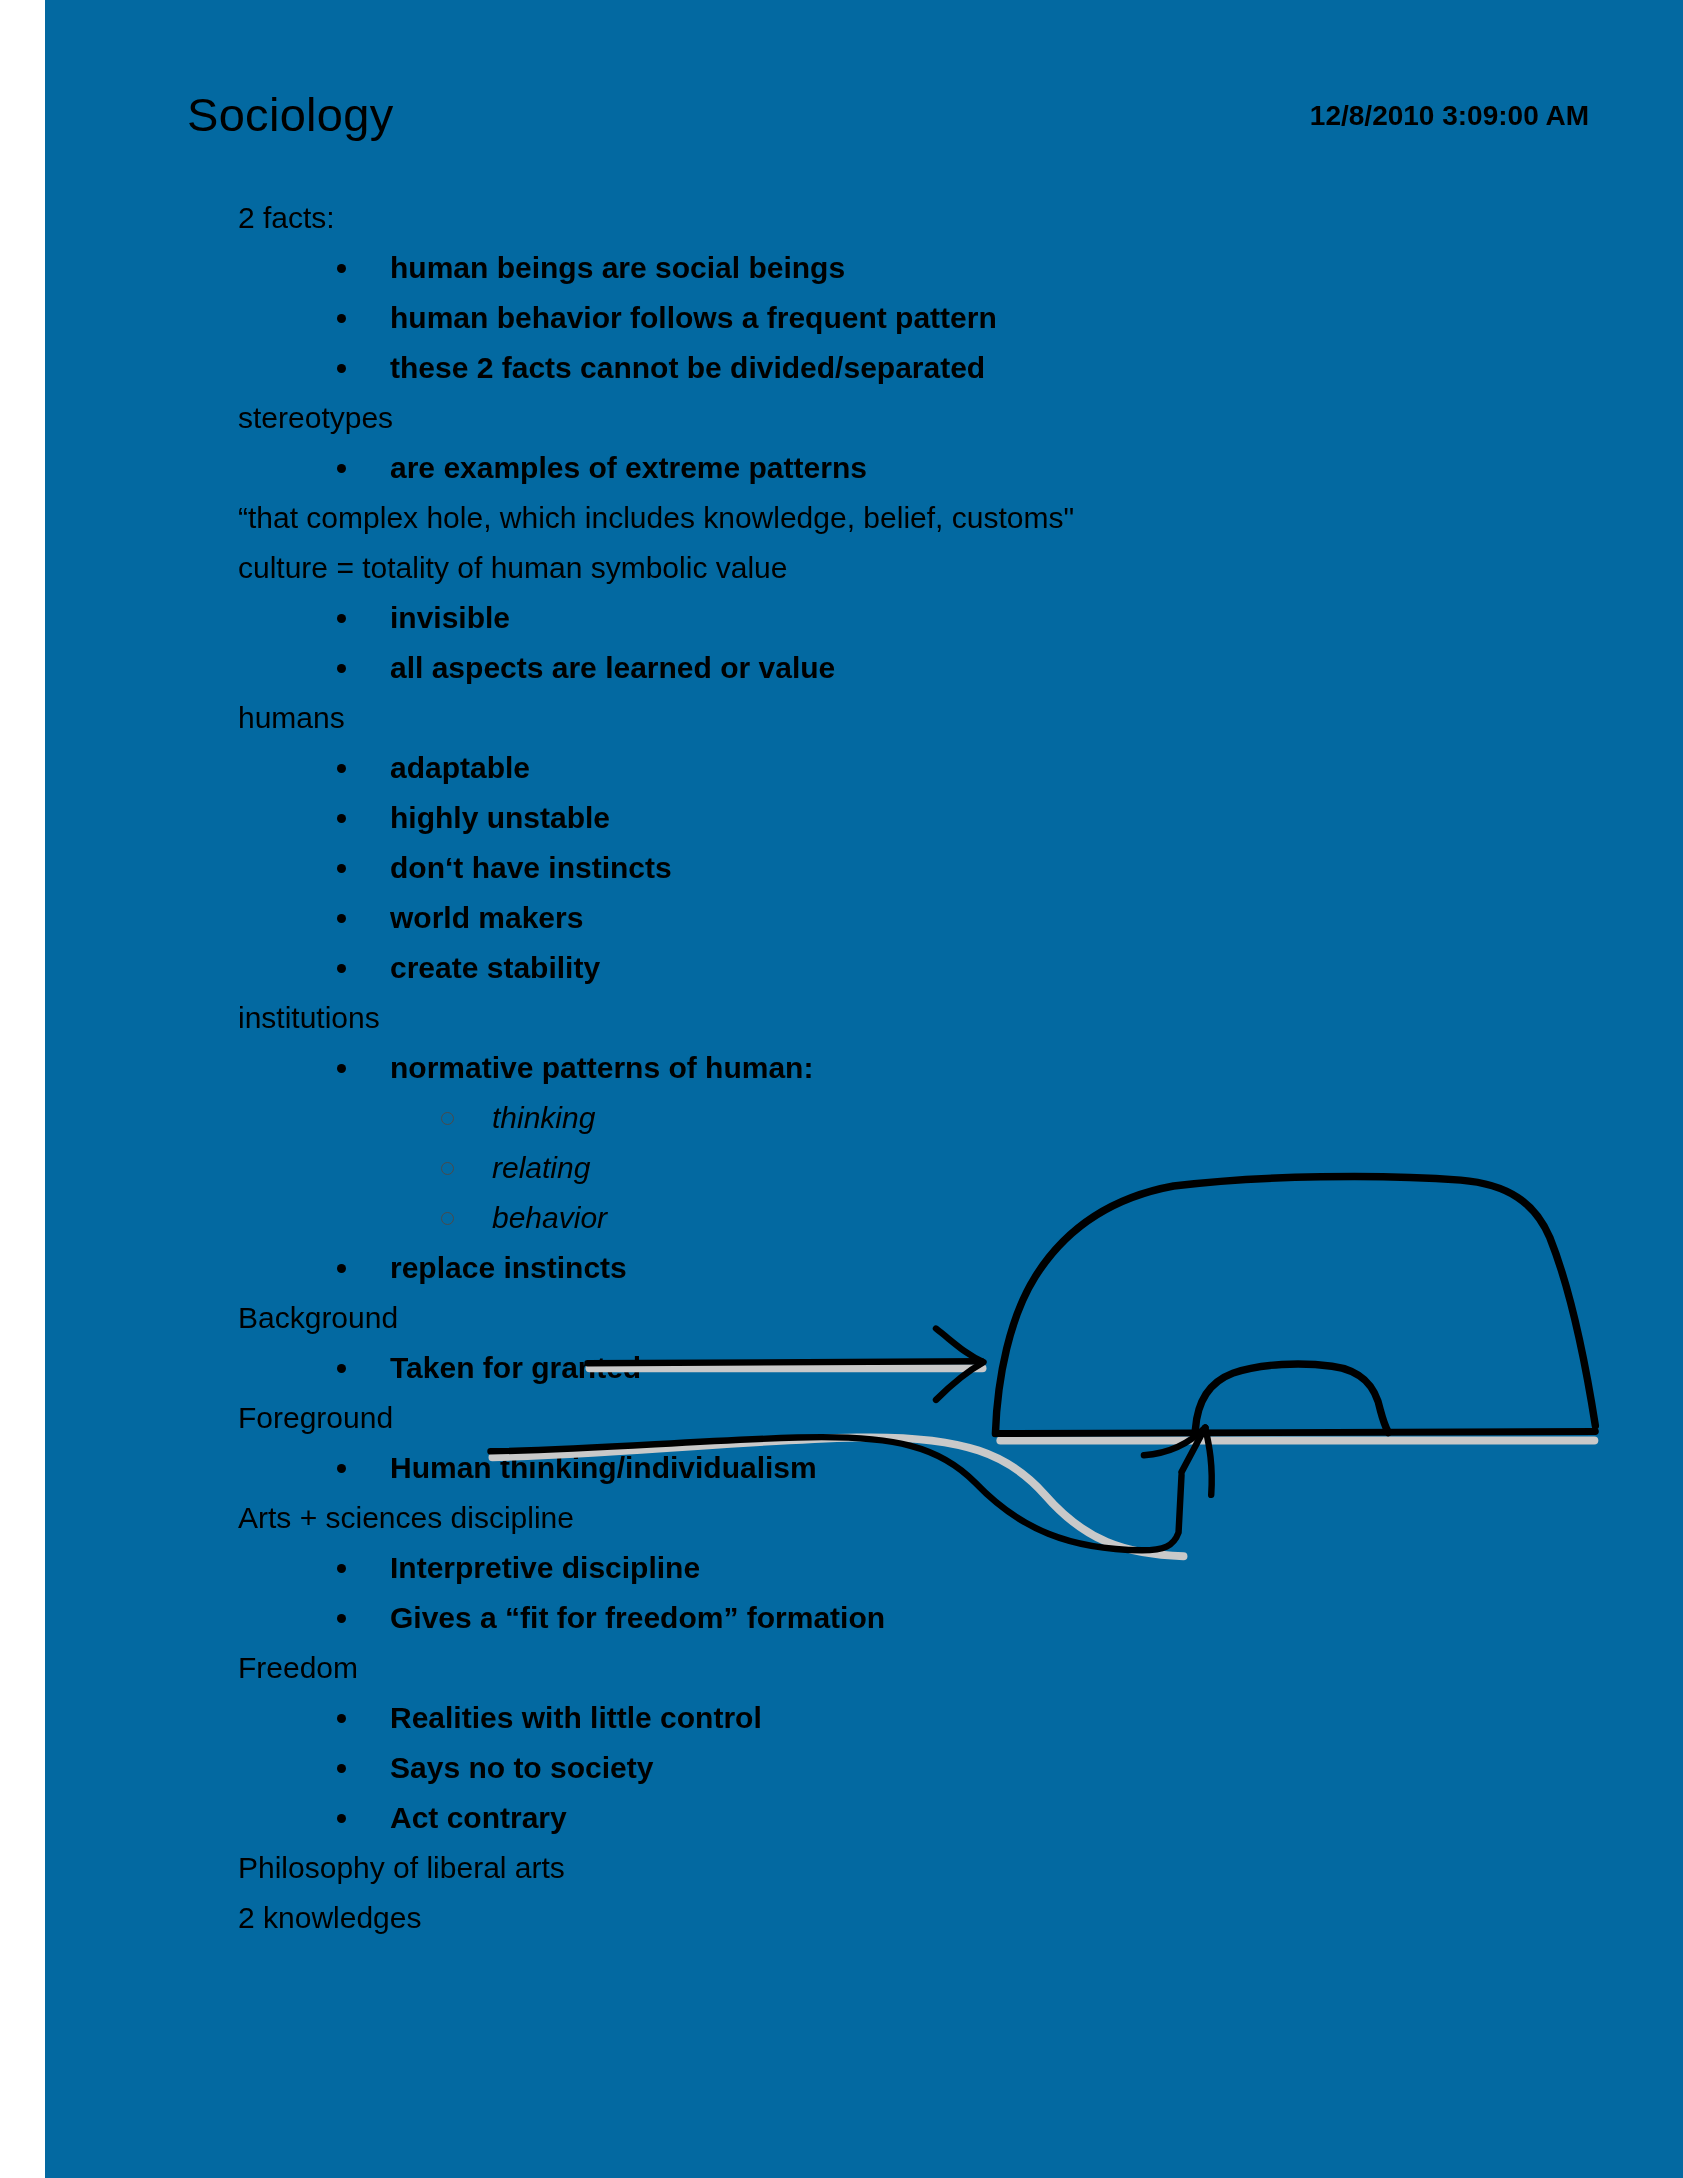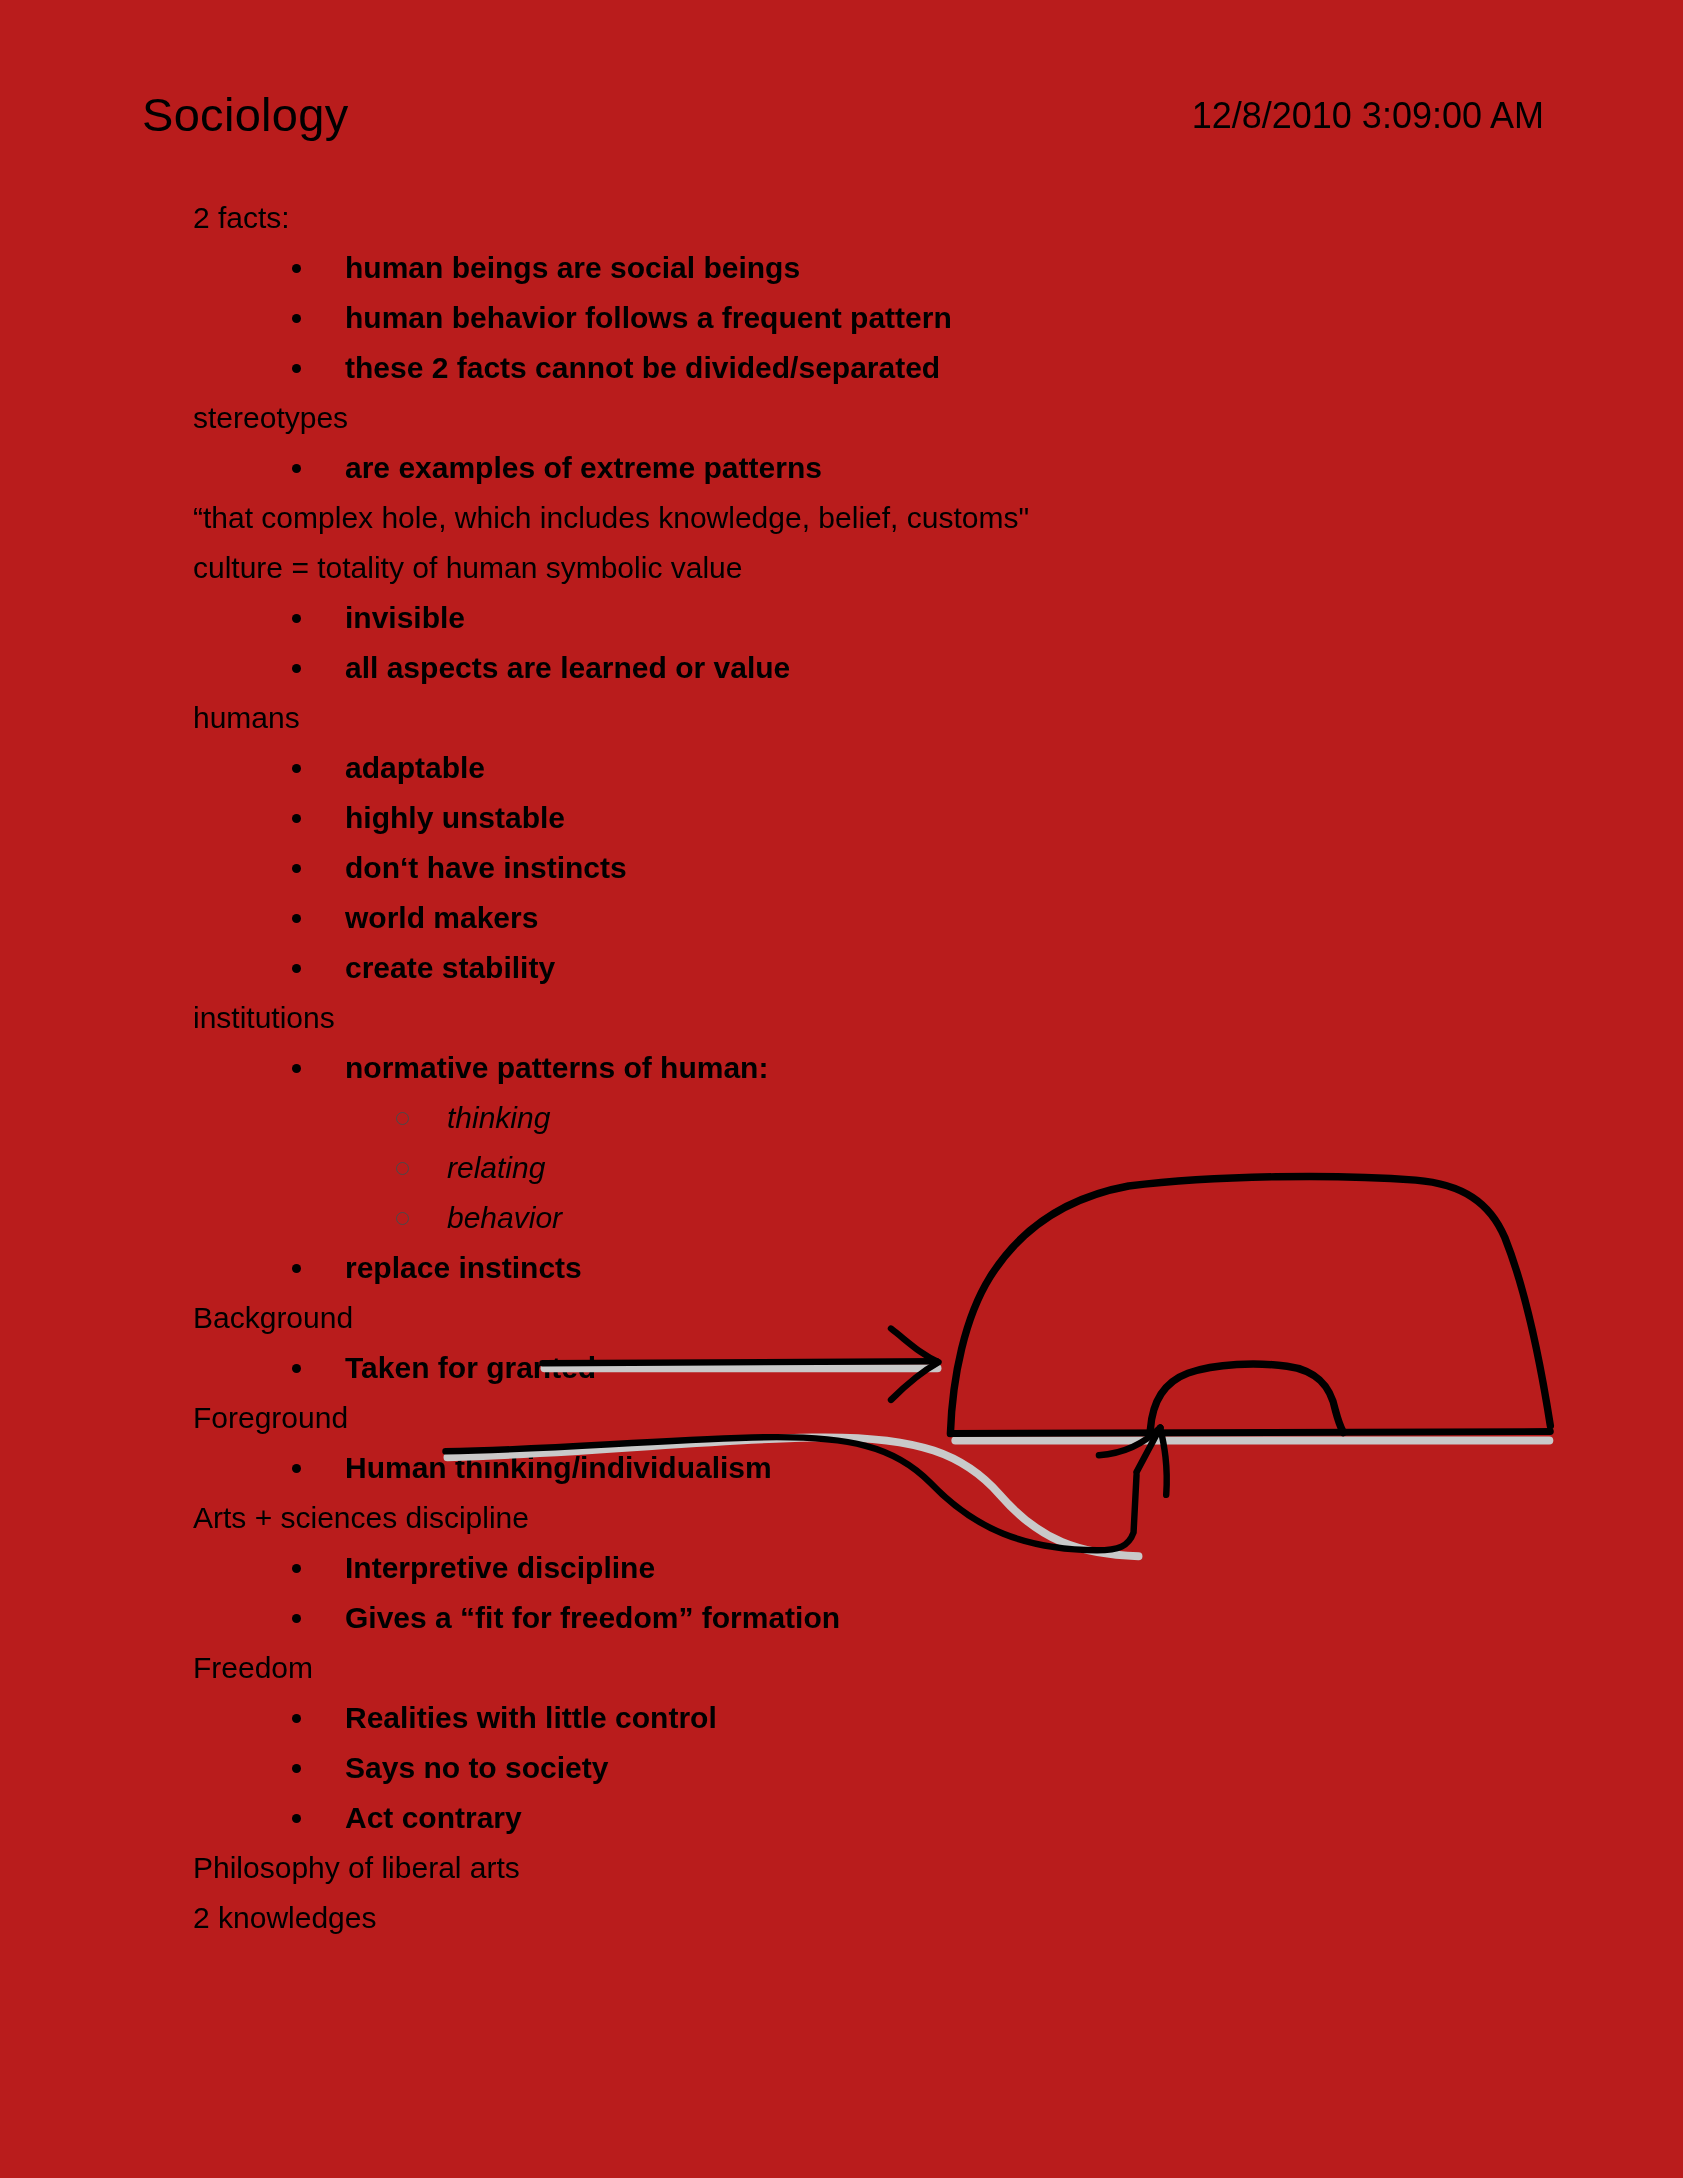--- a/index.html
+++ b/index.html
@@ -12,21 +12,22 @@
     height: 2178px;
     position: relative;
     font-family: "Liberation Sans", sans-serif;
     color: #000000;
     overflow: hidden;
   }
 
   .page {
     position: absolute;
     inset: 0;
-    background: #b91c1c;
+    background: #0369a1;
+    margin-left: 45px;
   }
 
   
   .header {
     position: absolute;
     top: 87px;
     left: 0;
     width: 1683px;
     height: 59px;
   }
@@ -37,23 +38,23 @@
     font-size: 47px;
     line-height: 55px;
     font-weight: 400;
     letter-spacing: 0.3px;
     white-space: nowrap;
   }
   .doc-date {
     position: absolute;
     right: 139px;
     top: 12px;
-    font-size: 36px;
+    font-size: 28px;
     line-height: 34px;
-    font-weight: 400;
+    font-weight: 700;
     white-space: nowrap;
     text-align: center;
   }
 
   
   .body-block {
     position: absolute;
     left: 0;
     top: 193px;
     width: 1485px;

